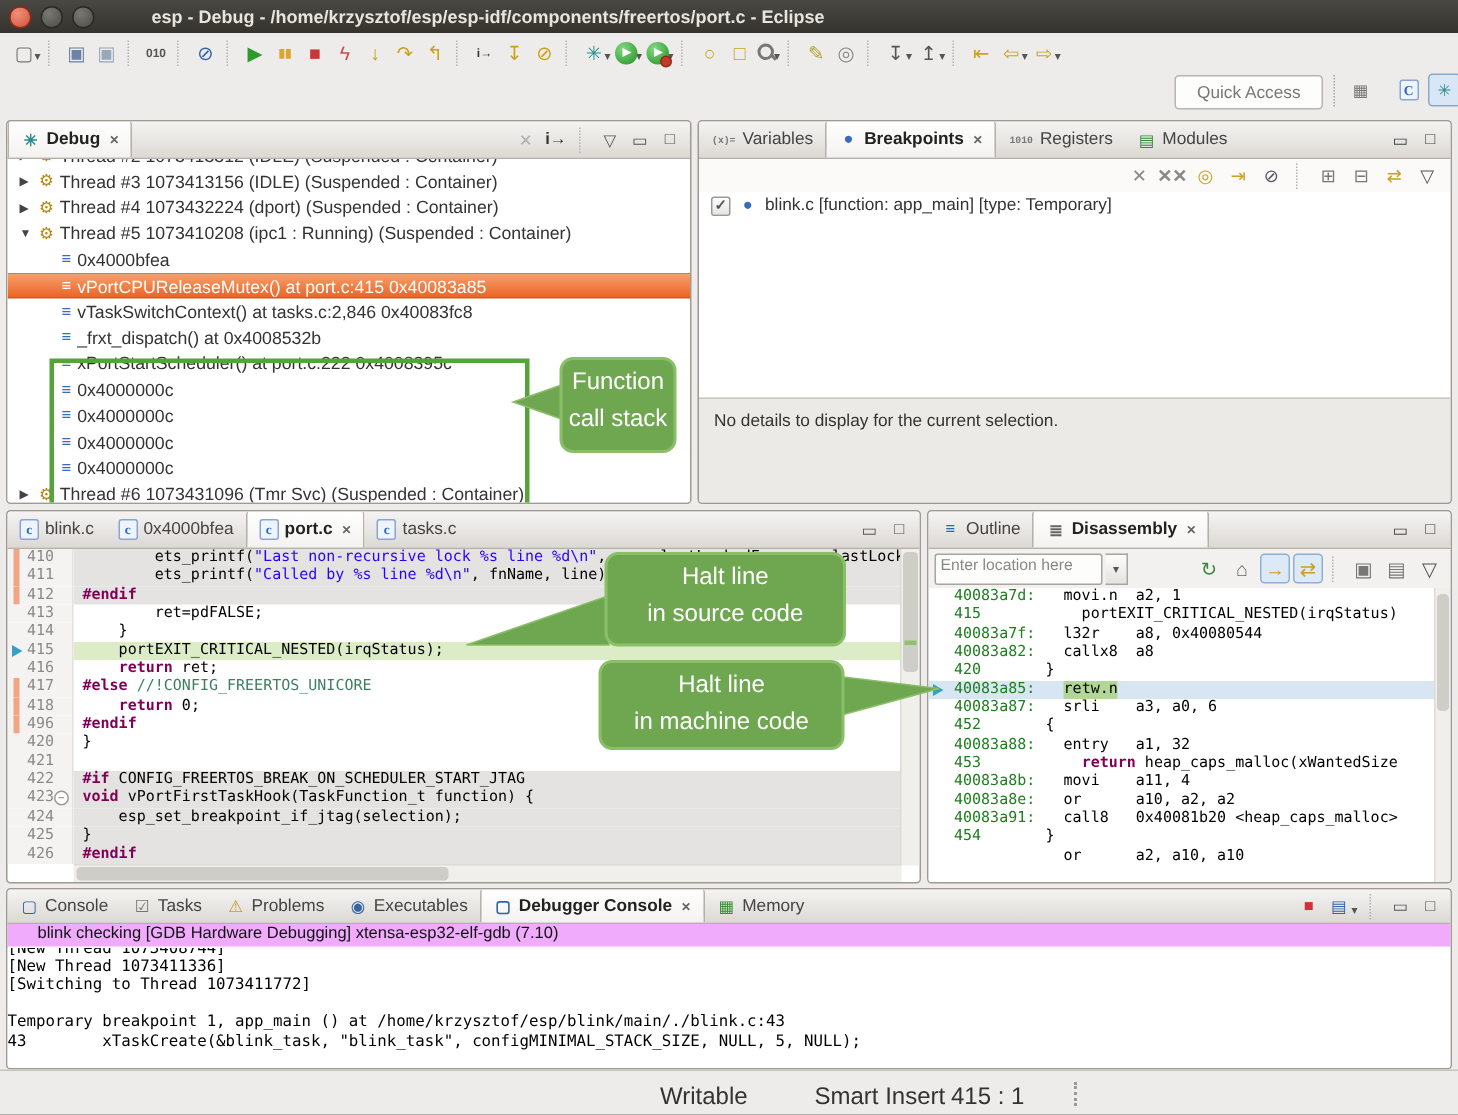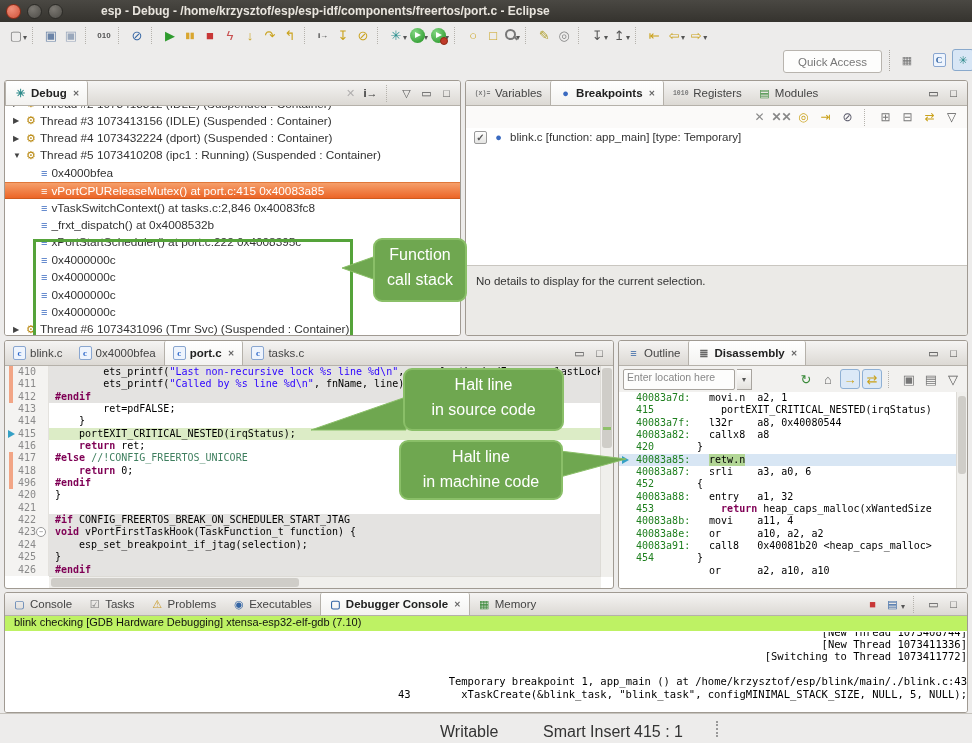--- a/index.html
+++ b/index.html
@@ -104,23 +104,23 @@
   .bp-toolbar{position:absolute;left:0;top:25px;right:0;height:22px;background:#fbfaf9;display:flex;align-items:center;justify-content:flex-end;padding-right:6px;gap:3px;}
   .bp-toolbar .tbtn{width:19px;height:18px;font-size:12px;}
   .bp-list{position:absolute;left:0;top:47px;right:0;height:137px;background:#fff;}
   .bprow{display:flex;align-items:center;gap:5px;height:18px;padding-left:8px;font-size:11.5px;color:#333;}
   .cbx{width:13px;height:13px;border:1px solid #999;border-radius:2px;background:linear-gradient(#fefefe,#e4e4e2);
        display:flex;align-items:center;justify-content:center;font-size:10px;color:#555;font-weight:bold;box-sizing:border-box;}
   .bp-details{position:absolute;left:0;top:184px;right:0;bottom:0;background:#ebeae7;border-top:1px solid #c9c6c0;
        font-size:11.5px;color:#333;padding:9px 0 0 10px;}
   
   .console-tabbar{height:22px;}
-  .con-header{position:absolute;left:0;top:23px;right:0;height:15px;background:#bef264;font-size:11px;color:#111;padding-left:9px;white-space:nowrap;}
+  .con-header{position:absolute;left:0;top:23px;right:0;height:15px;background:#f0abfc;font-size:11px;color:#111;padding-left:20px;white-space:nowrap;}
   #con-lines{position:absolute;left:0;top:39px;right:0;bottom:0;background:#fff;font-family:"DejaVu Sans Mono",monospace;font-size:10.5px;overflow:hidden;}
-  .cline{height:12.4px;line-height:12.4px;white-space:pre;color:#000;text-align:right;}
+  .cline{height:12.4px;line-height:12.4px;white-space:pre;color:#000;}
   .cline.clip{height:6px;overflow:hidden;}
   .cline.clip .inner{margin-top:-6px;}
   
   .statusbar{position:absolute;left:0;top:713px;width:100%;height:30px;background:var(--chrome_bg);border-top:1px solid #c6c3bd;font-size:16px;color:#333;}
   .statusbar span{position:absolute;top:9px;white-space:nowrap;}
   .sb-grip{border-left:2px dotted #999;height:16px;width:0;top:7px !important;}
   
   .callout{position:absolute;z-index:61;background:var(--callout_green);border:2px solid var(--callout_border);
            border-radius:9px;color:#fff;text-align:center;font-size:16px;line-height:1.55;box-sizing:border-box;padding-top:3px;}
   #overlay{position:absolute;left:0;top:0;width:972px;height:743px;z-index:60;pointer-events:none;}
@@ -613,21 +613,21 @@
     <span style="left:543px;">Smart Insert</span>
     <span style="left:634px;">415 : 1</span>
     <span class="sb-grip" style="left:716px;"></span>
   </div>
 
   <svg id="overlay">
     <polygon points="376,256 376,280 342,268" fill="#6fa750" stroke="#8abf68" stroke-width="1"></polygon>
     <polygon points="406,397 406,430 311,430" fill="#6fa750" stroke="#8abf68" stroke-width="1"></polygon>
     <polygon points="560,451 560,477 626,459" fill="#6fa750" stroke="#8abf68" stroke-width="1"></polygon>
   </svg>
-  <div class="callout" style="left:373px;top:238px;width:94px;height:64px;">
+  <div class="callout" style="left:373px;top:238px;width:78px;height:64px;">
     <div>Function</div>
     <div>call stack</div>
   </div>
   <div class="callout" style="left:403px;top:368px;width:161px;height:63px;">
     <div>Halt line</div>
     <div>in source code</div>
   </div>
   <div class="callout" style="left:399px;top:440px;width:164px;height:60px;">
     <div>Halt line</div>
     <div>in machine code</div>

